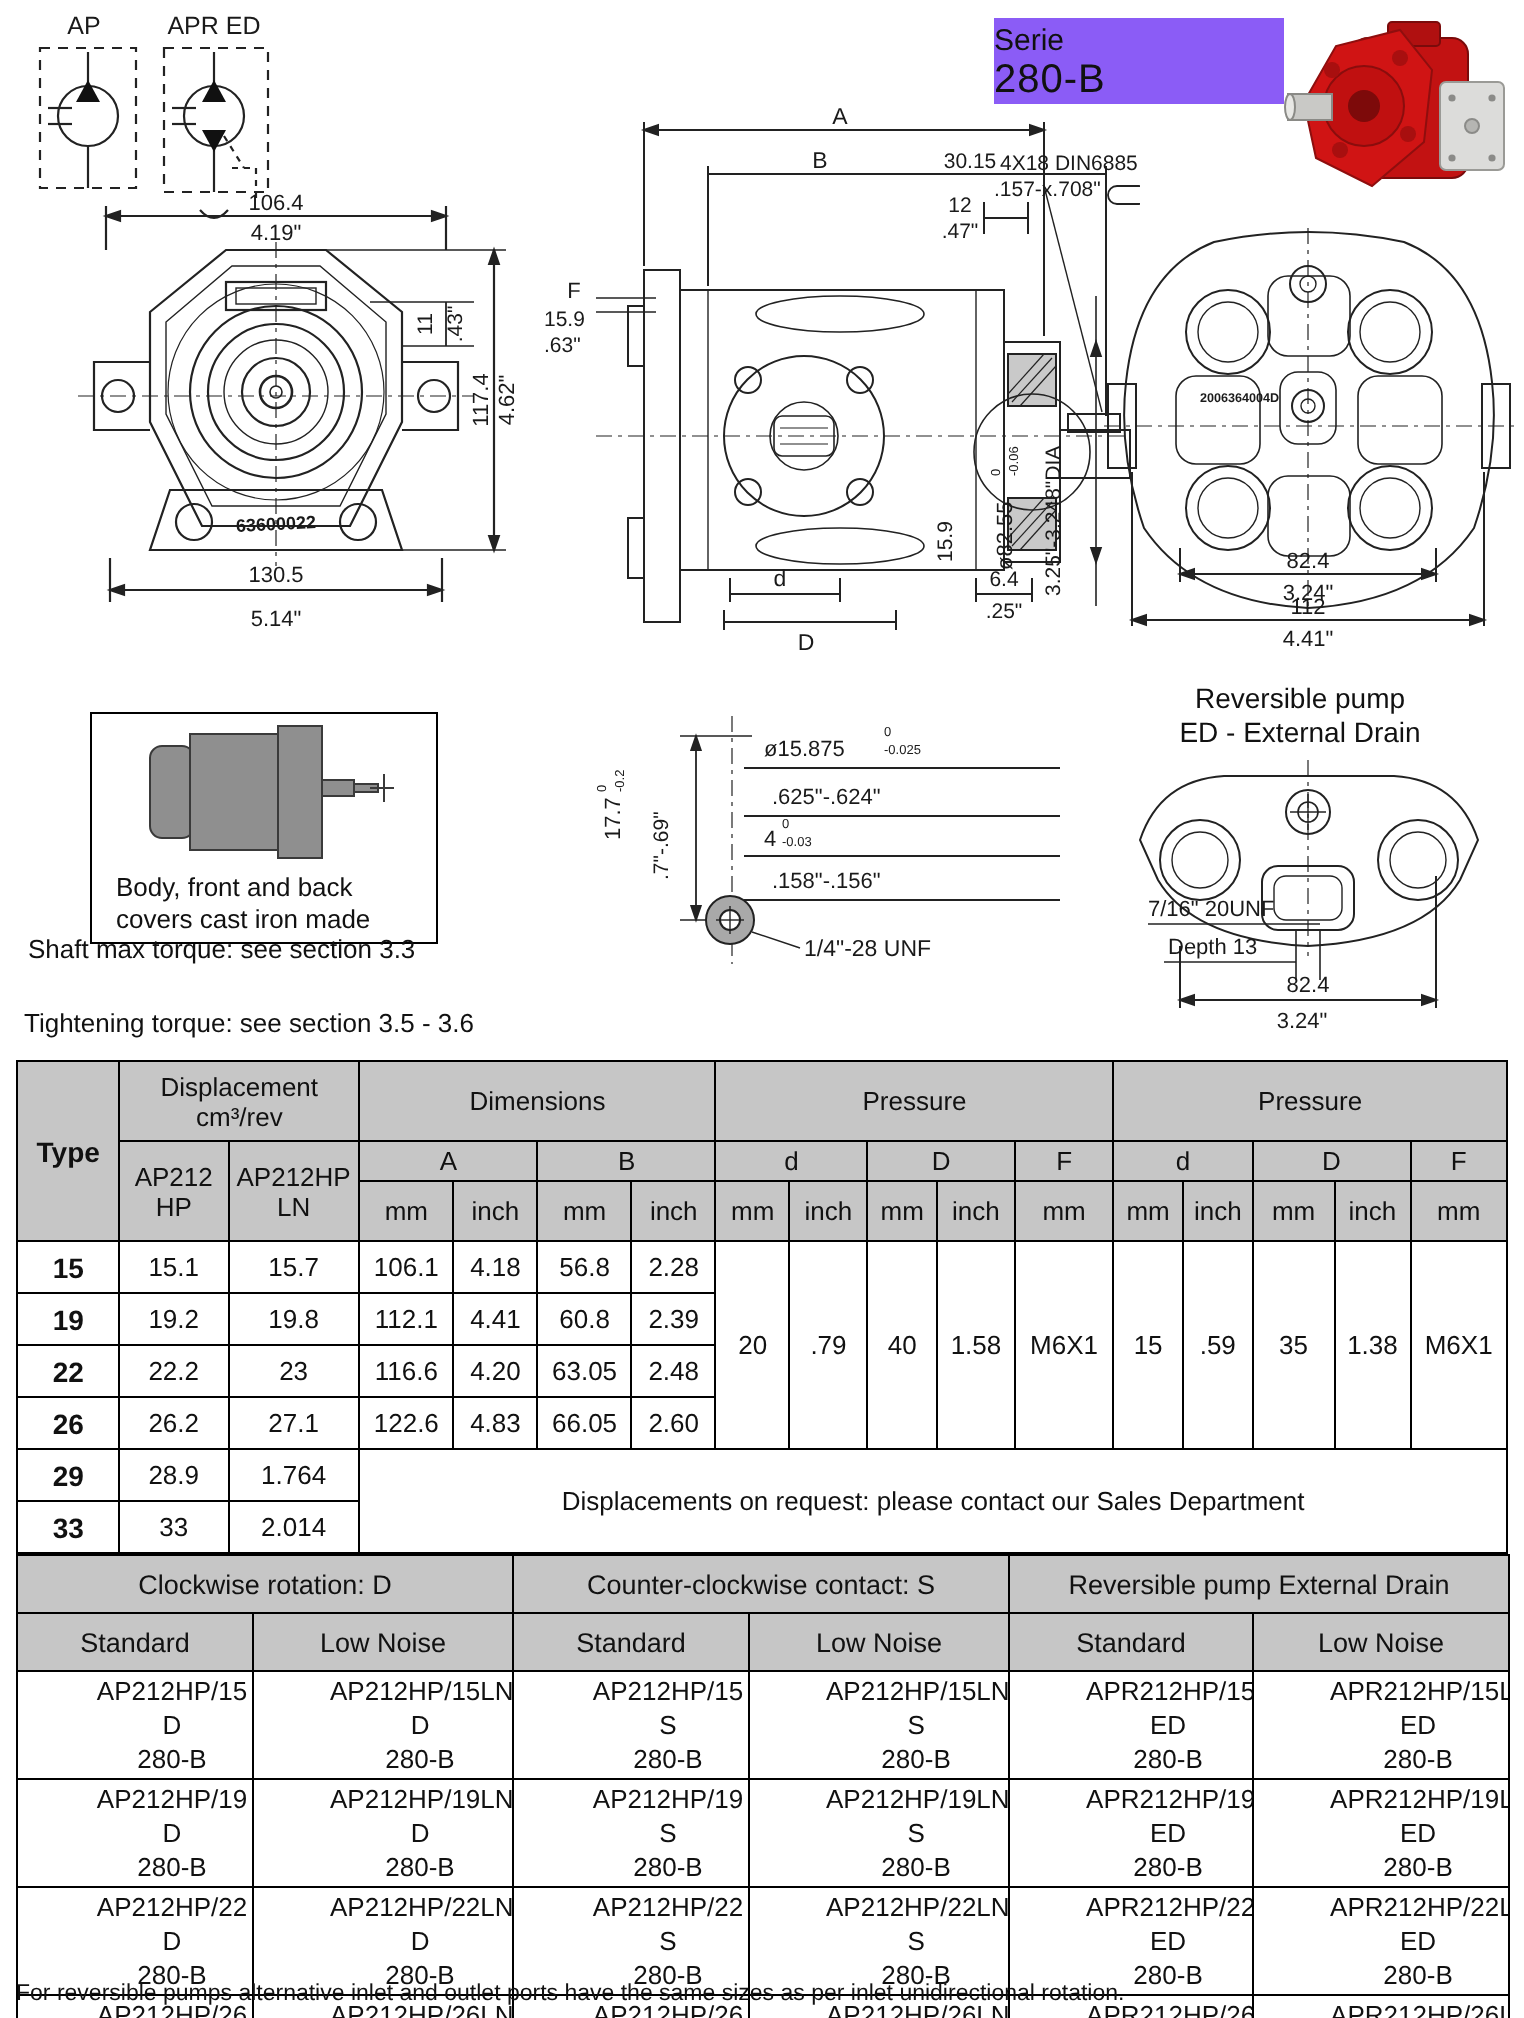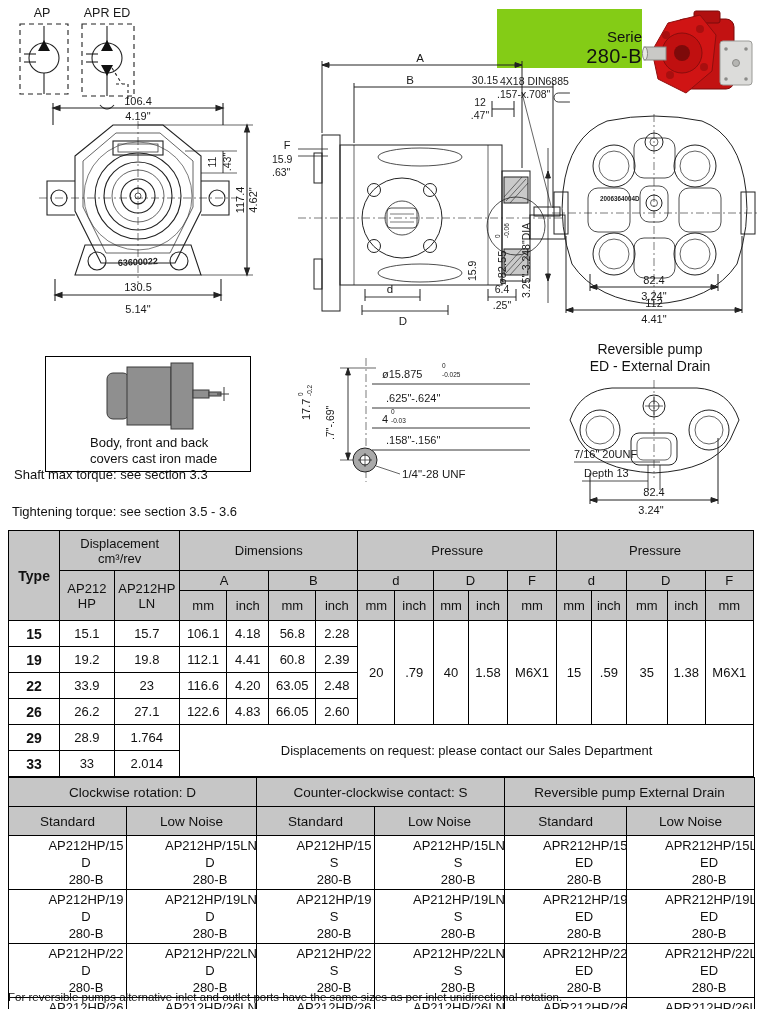--- a/index.html
+++ b/index.html
@@ -1,23 +1,23 @@
 <!DOCTYPE html>
 <html><head>
 <meta charset="utf-8">
 <style>
   html,body{margin:0;padding:0;background:#fff;}
   body{font-family:"Liberation Sans", sans-serif;color:#111;}
   #page{position:relative;width:762px;height:1009px;background:#fff;overflow:hidden;}
   .abs{position:absolute;}
   svg text{font-family:"Liberation Sans", sans-serif;fill:#1a1a1a;}
-  .serie-box{background:#84cc16;text-align:right;padding-top:19px;}
+  .serie-box{background:#8b5cf6;text-align:left;padding-top:3px;}
   .serie-box .l1{font-size:15px;}
   .serie-box .l2{font-size:20px;letter-spacing:.5px;}
-  .cast-box{border:1.5px solid #000;text-align:center;padding-left:32px;}
+  .cast-box{border:1.5px solid #000;text-align:center;}
   .cast-caption{font-size:13px;line-height:16px;white-space:pre-line;text-align:left;padding-left:12px;}
   .note-line{font-size:13px;}
   .rev-caption{font-size:14px;line-height:17px;text-align:center;white-space:pre-line;}
   table{border-collapse:collapse;table-layout:fixed;background:#fff;}
   td,th{border:1px solid #000;text-align:center;vertical-align:middle;font-weight:normal;overflow:hidden;}
   .t1{width:746px;font-size:13px;}
   .t1 th{background:#c6c6c6;}
   .t1 .pre{white-space:pre-line;line-height:15px;}
   .t1 .typecol{font-weight:bold;font-size:14px;}
   .t1 td{height:23px;}
@@ -432,21 +432,21 @@
       <td class="typecol">19</td>
       <td>19.2</td>
       <td>19.8</td>
       <td>112.1</td>
       <td>4.41</td>
       <td>60.8</td>
       <td>2.39</td>
     </tr>
     <tr>
       <td class="typecol">22</td>
-      <td>33.9</td>
+      <td>22.2</td>
       <td>23</td>
       <td>116.6</td>
       <td>4.20</td>
       <td>63.05</td>
       <td>2.48</td>
     </tr>
     <tr>
       <td class="typecol">26</td>
       <td>26.2</td>
       <td>27.1</td>

